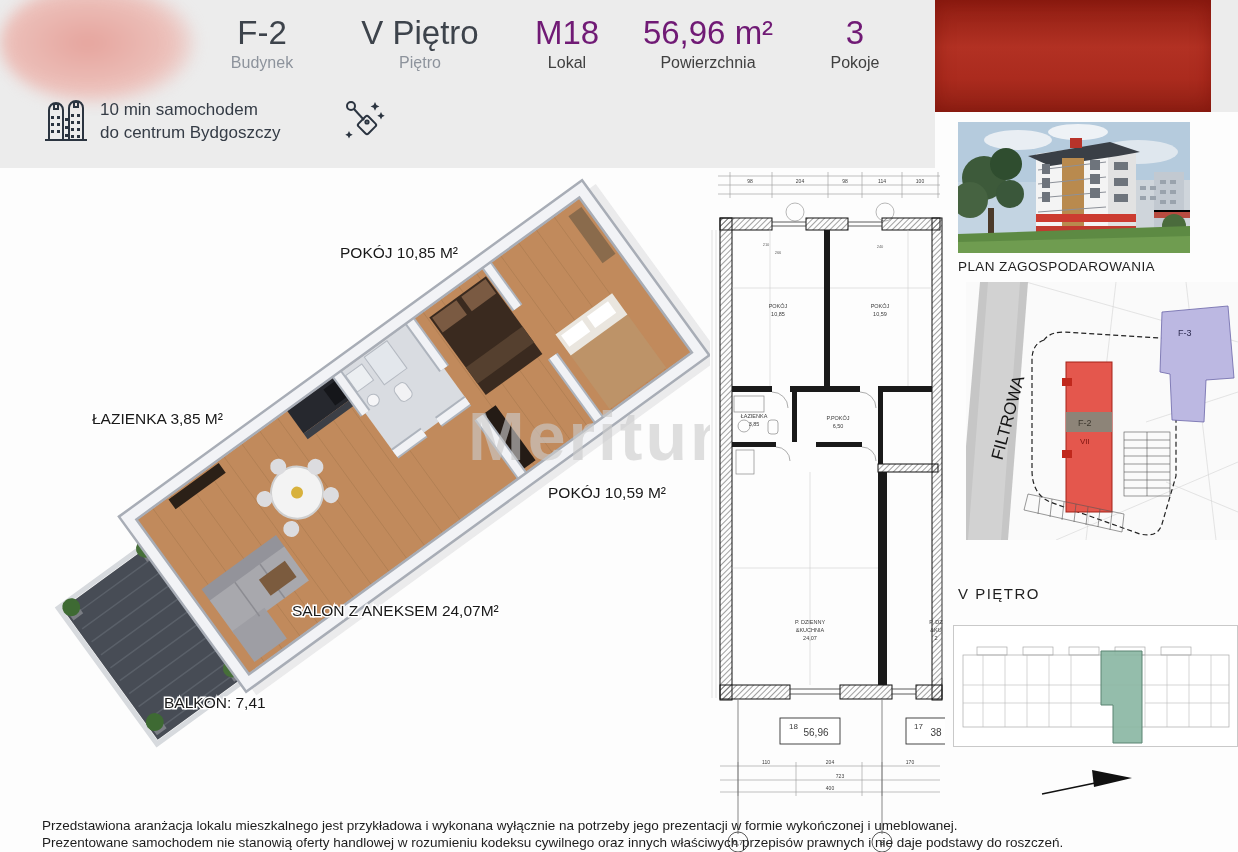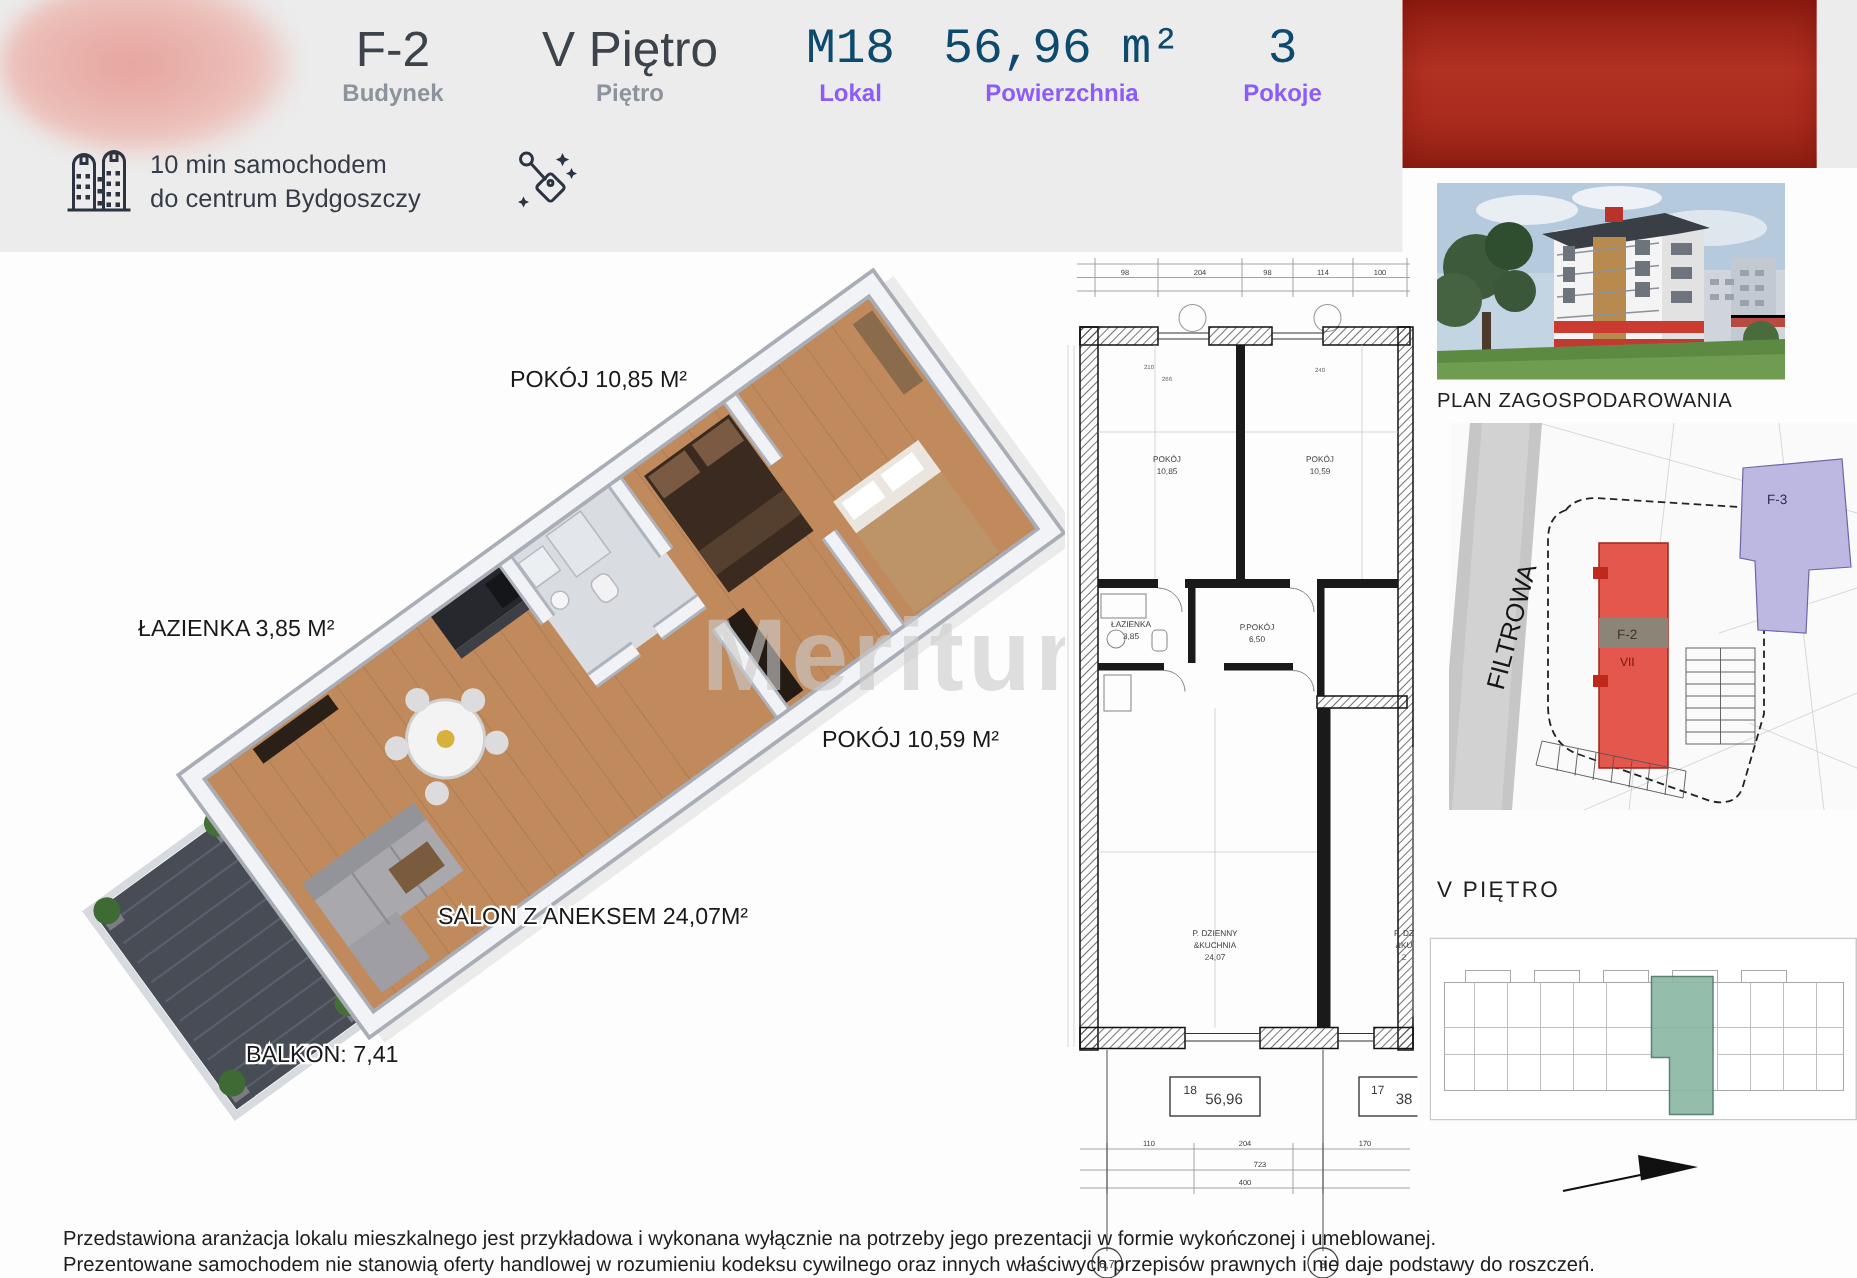--- a/index.html
+++ b/index.html
@@ -4,23 +4,23 @@
 <style>
   html,body{margin:0;padding:0;background:#ffffff;}
   .page{position:relative;width:1238px;height:852px;background:#fdfdfd;overflow:hidden;
         font-family:"Liberation Sans", sans-serif;}
   .band{position:absolute;left:0;top:0;width:1238px;height:168px;background:#ececec;}
   .logo-blob{position:absolute;left:0;top:-18px;width:195px;height:122px;border-radius:50%;
     background:radial-gradient(ellipse at 45% 50%, #e6a49d 0%, #ecc0ba 55%, rgba(236,236,236,0) 78%);
     filter:blur(7px);}
   .stat{position:absolute;top:14px;transform:translateX(-50%);text-align:center;white-space:nowrap;}
   .stat .v{font-size:33px;line-height:38px;color:#3d434b;}
-  .stat .l{font-size:16px;line-height:20px;color:#8d939c;margin-top:1px;font-weight:bold;}
-  .stat.red .v{color:#0c4a6e;font-family:Liberation Mono, monospace;}
-  .stat.red .l{color:#8b5cf6;}
+  .stat .l{font-size:16px;line-height:20px;color:#8d939c;margin-top:1px;}
+  .stat.red .v{color:#701a75;}
+  .stat.red .l{color:#404040;}
   .redbox{position:absolute;left:935px;top:0;width:276px;height:112px;
     background:linear-gradient(180deg,#8f1d12 0%,#b23123 42%,#ab2b1e 70%,#8f2014 100%);
     box-shadow:inset 0 0 18px rgba(120,15,8,.55);}
   .white-patch{position:absolute;left:935px;top:112px;width:303px;height:56px;background:#fdfdfd;}
   .feature{position:absolute;top:98px;display:flex;align-items:flex-end;}
   .feature .txt{margin-left:12px;font-size:17px;line-height:23px;color:#353c46;}
   .f-icon{width:44px;height:46px;flex:0 0 auto;}
   .main-label{font-size:15.5px;fill:#191919;paint-order:stroke;stroke:#ffffff;stroke-width:3px;}
   .wm{font-size:68px;font-weight:bold;fill:#cccccc;opacity:.62;letter-spacing:3px;}
   .cad-txt{fill:#3c3c3c;}

